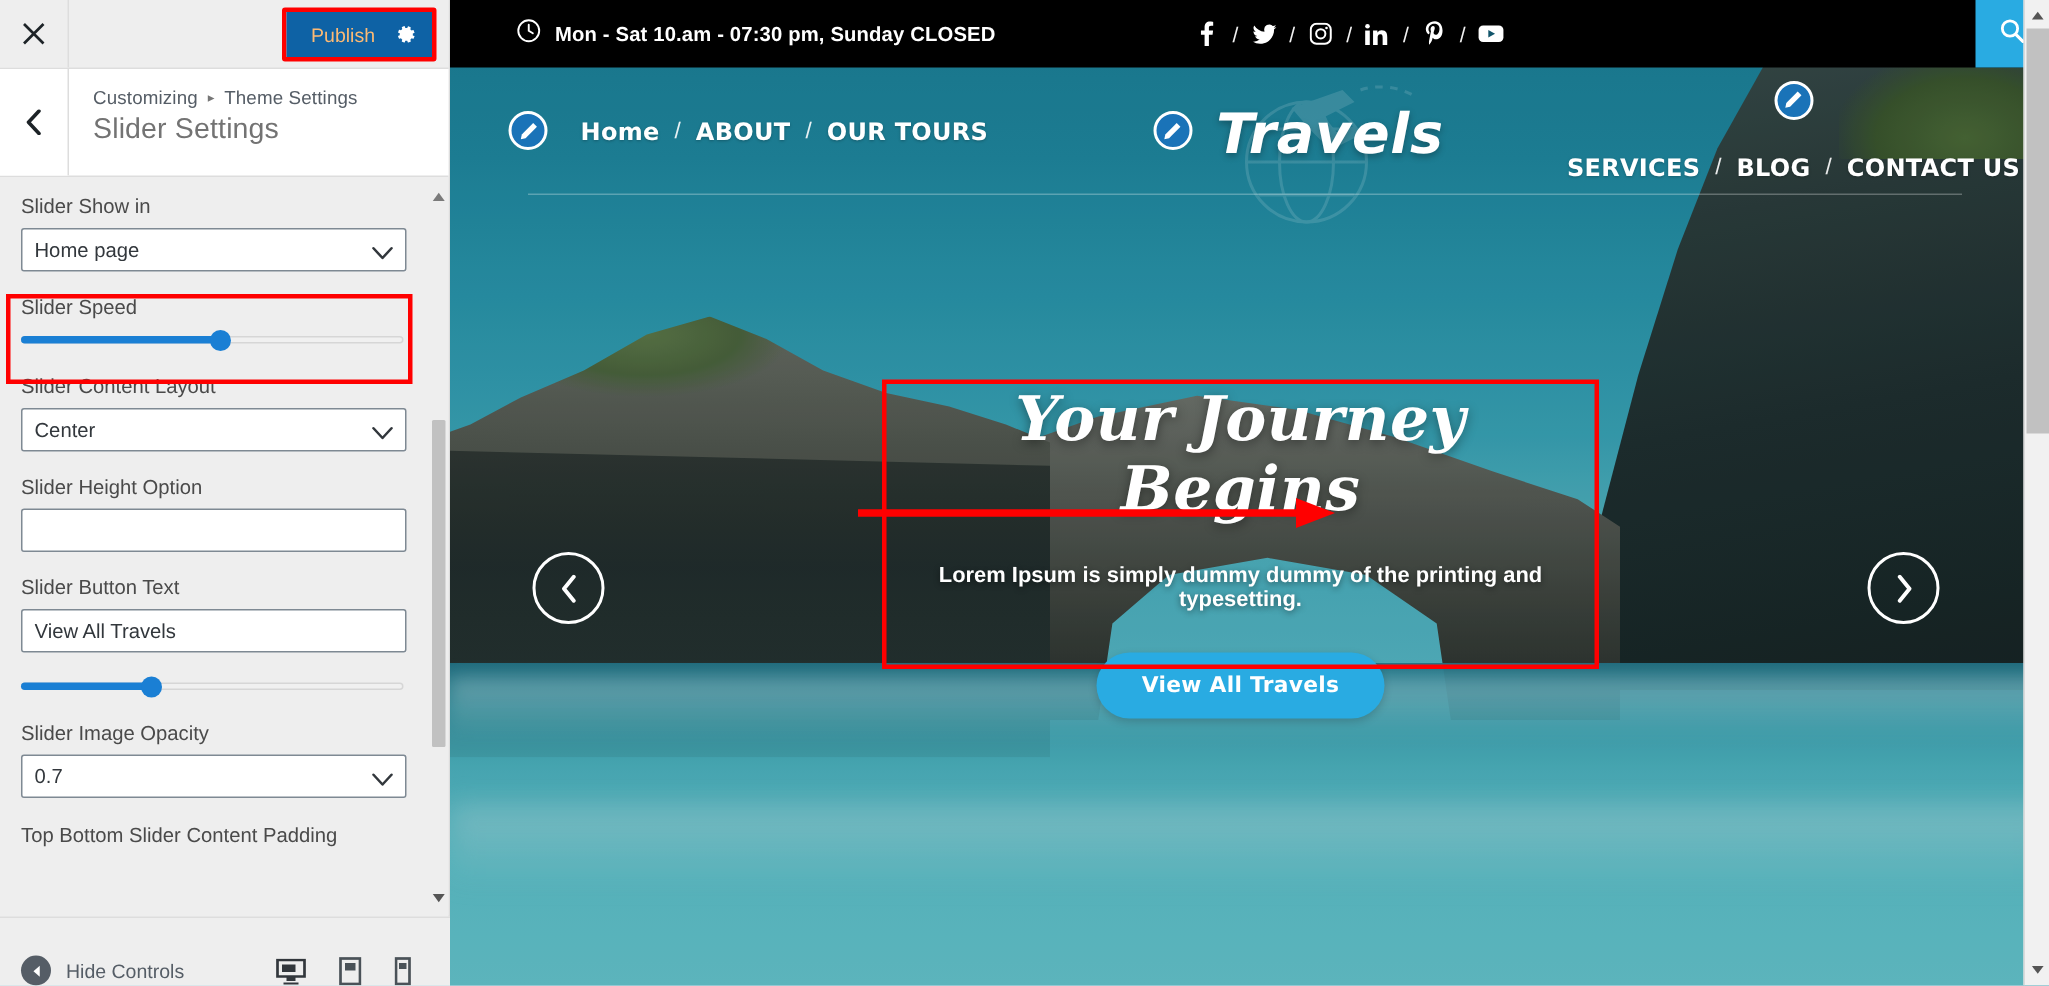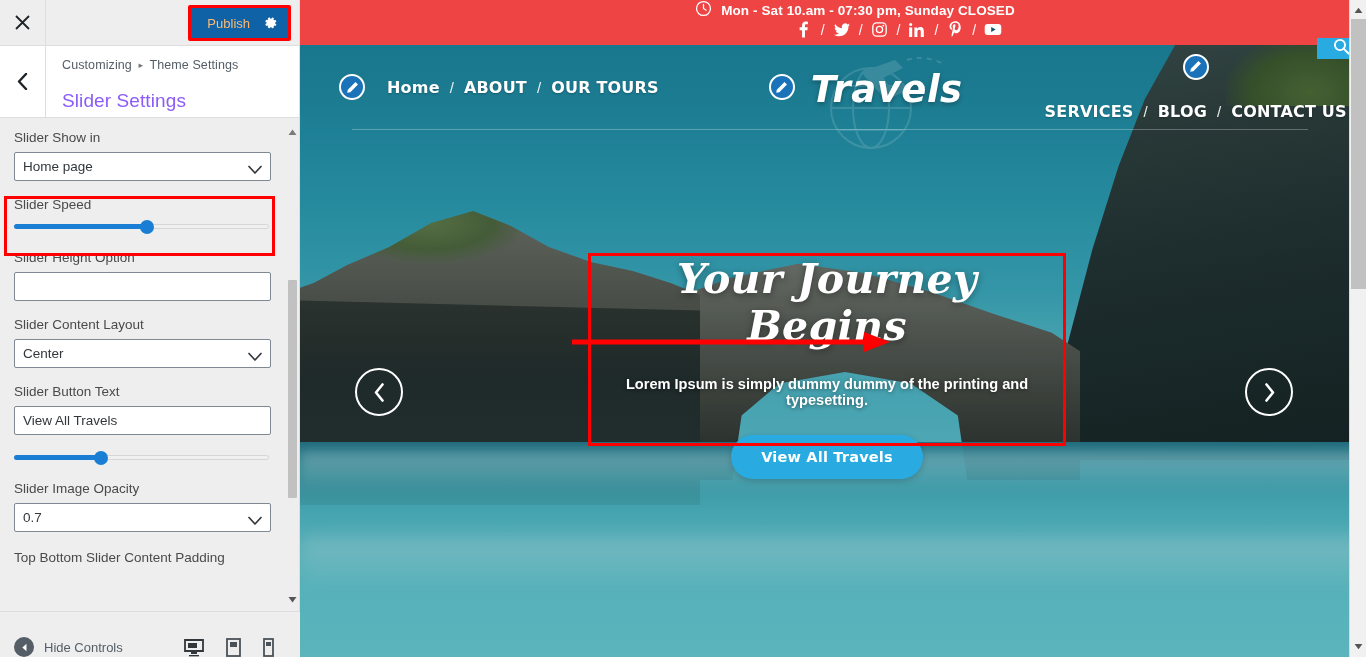--- a/index.html
+++ b/index.html
@@ -44,21 +44,21 @@
     background: #fff; border-bottom: 1px solid #ddd;
   }
   .cz-back {
     width: 46px; display: flex; align-items: center; justify-content: center;
     border-right: 1px solid #ddd; cursor: pointer; background: #fff;
     font-size: 19px; color: #222; font-weight: bold;
   }
   .cz-header-text { padding: 12px 0 0 16px; }
   .cz-breadcrumb { font-size: 12.5px; color: #555d66; letter-spacing: .1px; }
   .cz-breadcrumb .sep { font-size: 9px; color: #767676; margin: 0 3px; vertical-align: 1px;}
-  .cz-title { font-size: 19px; color: #8b5cf6; font-weight: 400; margin-top: 18px; letter-spacing: .1px;}
+  .cz-title { font-size: 19px; color: #737373; font-weight: 400; margin-top: 4px; letter-spacing: .1px;}
 
   .cz-body {
     position: absolute; top: 118px; left: 0; right: 0; bottom: 47px;
     background: #eeeeee; padding: 12px 14px 0 14px; overflow: hidden;
   }
   .field { margin-bottom: 16px; }
   .field-label {
     font-size: 13.5px; color: #4a4a4a; display: block; margin-bottom: 7px;
     font-weight: 400;
   }
@@ -191,21 +191,21 @@
     background: linear-gradient(180deg, #7c7d72 0%, #5d5f55 35%, #3f4239 70%, #272a24 100%);
     clip-path: polygon(0% 35%, 12% 22%, 26% 12%, 40% 6%, 54% 10%, 68% 18%, 82% 28%, 94% 36%, 100% 44%,
                        100% 100%, 76% 100%, 74% 72%, 64% 58%, 50% 53%, 36% 58%, 28% 72%, 26% 100%, 0% 100%);
     filter: saturate(.8) brightness(.95);
   }
   .hero-dim { position: absolute; inset: 0; background: rgba(8,38,50,.12); }
 
   
   .topbar {
     position: absolute; top: 0; left: 0; right: 0; height: 45px;
-    background: #ef4444; display: flex; align-items: center; z-index: 5; flex-direction: column;
+    background: #000000; display: flex; align-items: center; z-index: 5;
   }
   .tb-hours { display: flex; align-items: center; gap: 9px; margin-left: 44px; }
   .tb-hours .txt {
     color: #fff; font-size: 13.5px; font-weight: bold; letter-spacing: .1px;
     font-family: "Liberation Sans", sans-serif;
   }
   .socials { display: flex; align-items: center; gap: 0; margin-left: 131px; }
   .socials .s-ic { color: #fff; display: flex; align-items: center; justify-content: center; width: 20px; cursor: pointer;}
   .socials .slash { color: #fff; font-size: 14px; margin: 0 7px; opacity: .95; }
   .tb-search {
@@ -362,39 +362,39 @@
       <div class="field">
         <label class="field-label">Slider Speed</label>
         <div class="slider-track">
           <div class="rail"></div>
           <div class="fill" style="width:133px"></div>
           <div class="knob" style="left:126px"></div>
         </div>
       </div>
 
       <div class="field">
-        <label class="field-label">Slider Height Option</label>
-        <input class="cz-input" type="text" value="" style="">
-      </div>
-
-      <div class="field">
         <label class="field-label">Slider Content Layout</label>
         <div class="sel-wrap">
           <select class="cz-select">
             <option>Center</option>
           </select>
           <span class="sel-chev">
             <svg width="14" height="10" viewBox="0 0 14 10">
                 <path d="M1 1.5 L7 8 L13 1.5" stroke="#32373c" stroke-width="1.7" fill="none" stroke-linecap="round" stroke-linejoin="round"></path>
               </svg>
           </span>
         </div>
       </div>
 
       <div class="field">
+        <label class="field-label">Slider Height Option</label>
+        <input class="cz-input" type="text" value="" style="">
+      </div>
+
+      <div class="field">
         <label class="field-label">Slider Button Text</label>
         <input class="cz-input" type="text" value="View All Travels" style="">
       </div>
 
       <div class="field">
         <div class="slider-track">
           <div class="rail"></div>
           <div class="fill" style="width:87px"></div>
           <div class="knob" style="left:80px"></div>
         </div>

